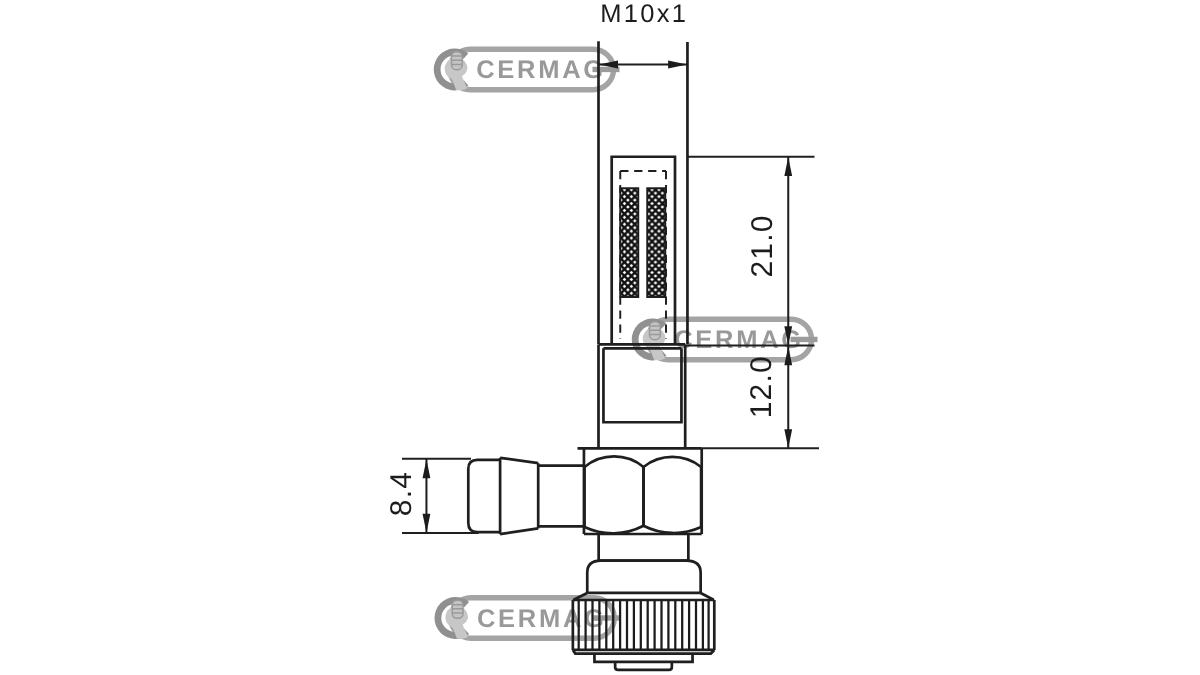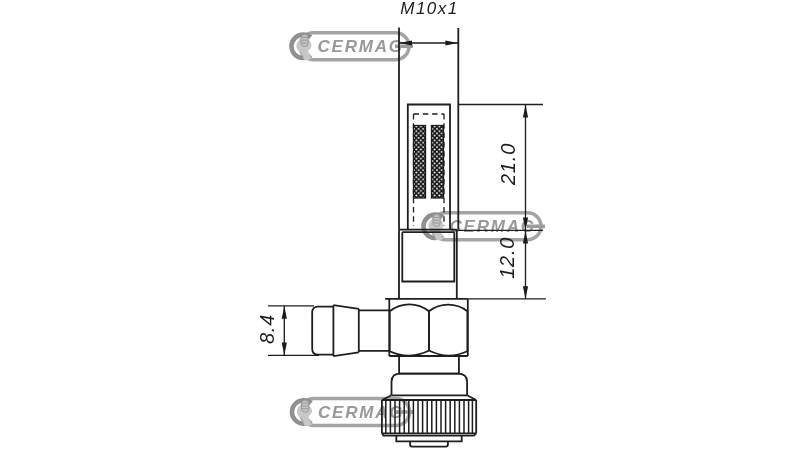--- a/index.html
+++ b/index.html
@@ -1,16 +1,16 @@
 <!DOCTYPE html>
 <html><head>
 <meta charset="utf-8">
 <style>
   html,body{margin:0;padding:0;background:#ffffff;}
-  #canvas{position:relative;width:708px;height:450px;background:#ffffff;overflow:hidden;font-style:italic;}
+  #canvas{position:relative;width:708px;height:450px;background:#ffffff;overflow:hidden;}
   svg text{font-family:"Liberation Sans",sans-serif;}
   .dim{fill:#1c1c1c;}
   .wmt{fill:#999999;}
 </style>
 </head>
 <body>
 <div id="canvas">
 <svg width="800" height="450" viewBox="0 0 800 450" xmlns="http://www.w3.org/2000/svg">
 <defs>
 

